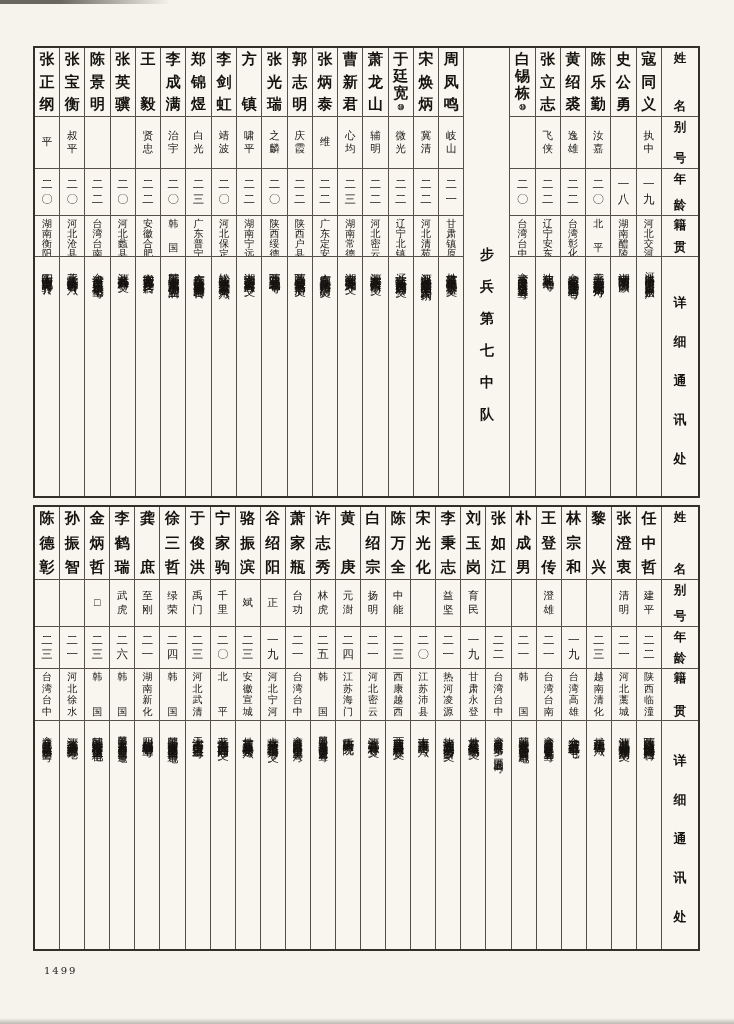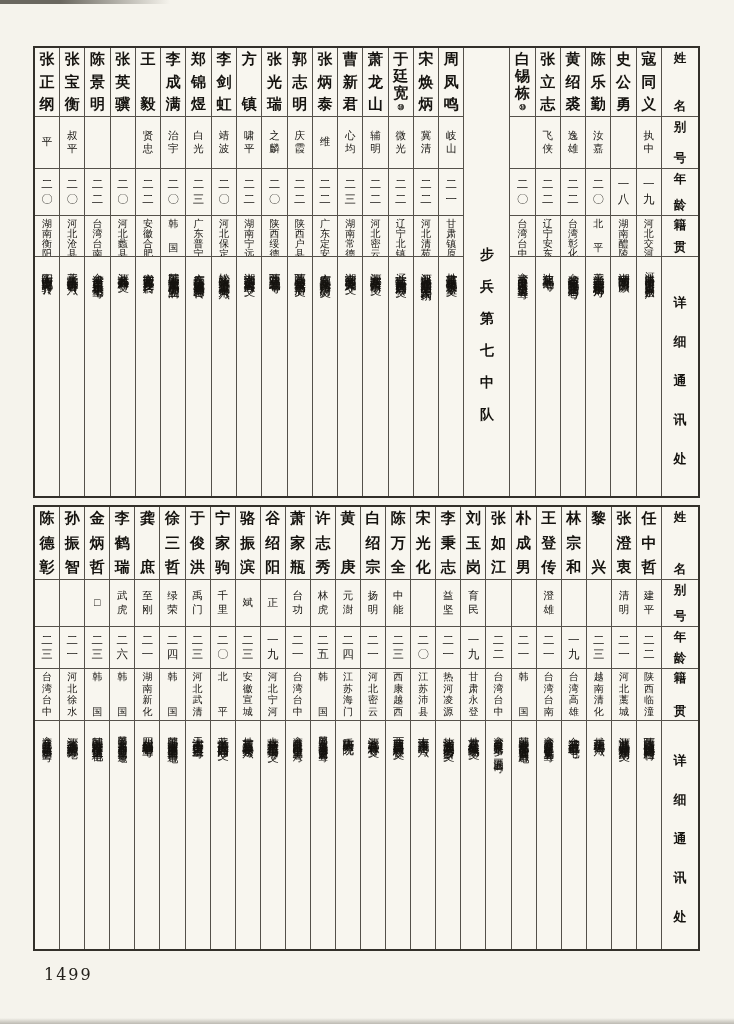--- a/index.html
+++ b/index.html
@@ -54,21 +54,21 @@
   .vline { writing-mode: vertical-rl; text-orientation: upright;
            letter-spacing: 1px; line-height: 1.1; }
   .col.header .vchars { font-size: 12.5px; font-weight: 600; }
   .col.header .cell   { background: #f8f6ef; }
   .col.header .hdr-addr { justify-content: center; gap: 26px;
                           font-size: 13px; padding: 0; }
   .sep-cell { flex: 1 1 auto; border-bottom: none; }
   .sep-chars { display: flex; flex-direction: column; align-items: center;
                padding-top: 200px; gap: 18px; font-size: 14px; font-weight: 700; }
   .page-num { position: absolute; left: 44px; top: 965px;
-              font-size: 16px; letter-spacing: 2px;
+              font-size: 10px; letter-spacing: 2px;
               font-family: "DejaVu Serif", serif; color: #23201b; }
 </style>
 </head>
 <body>
 
 <div class="sheet">
   <div class="scan-edge-top"></div>
   <div id="table-top" class="rtable">
       <div class="col header">
         <div class="cell c-name">

